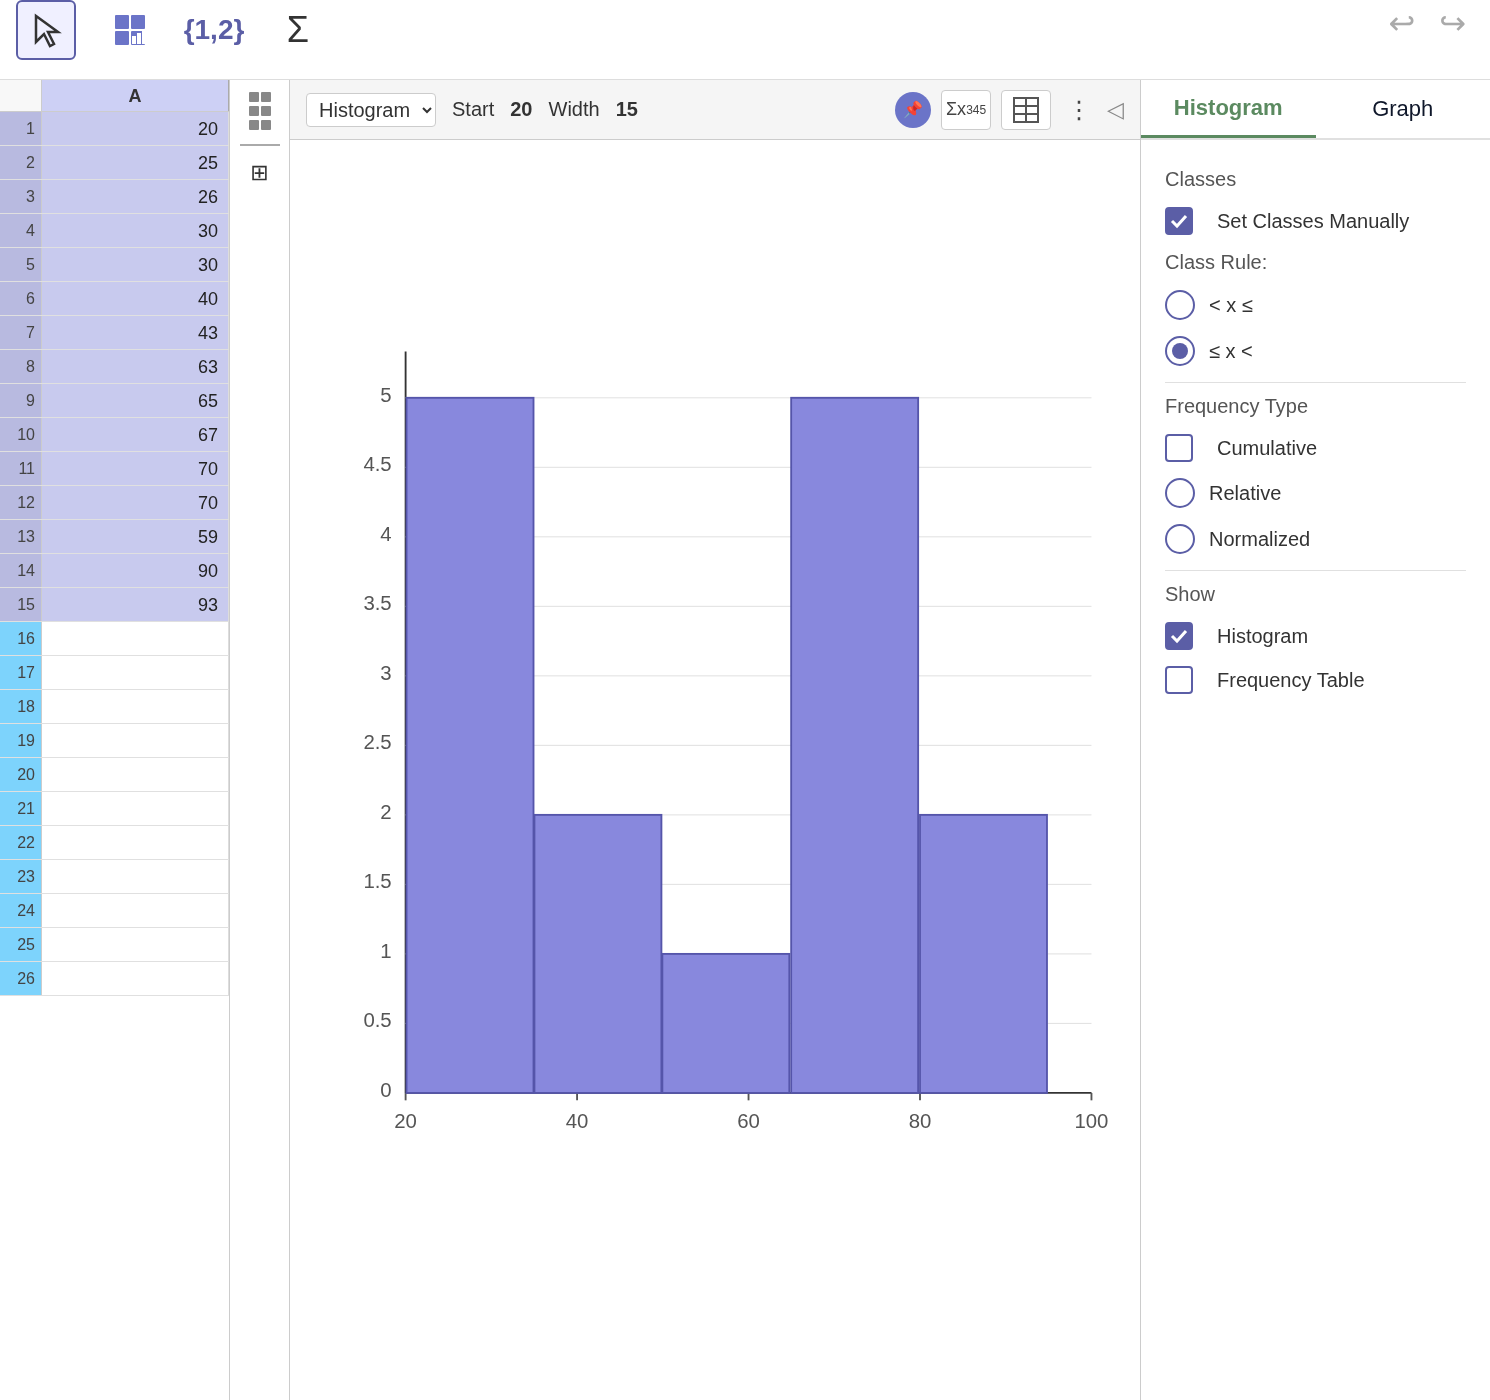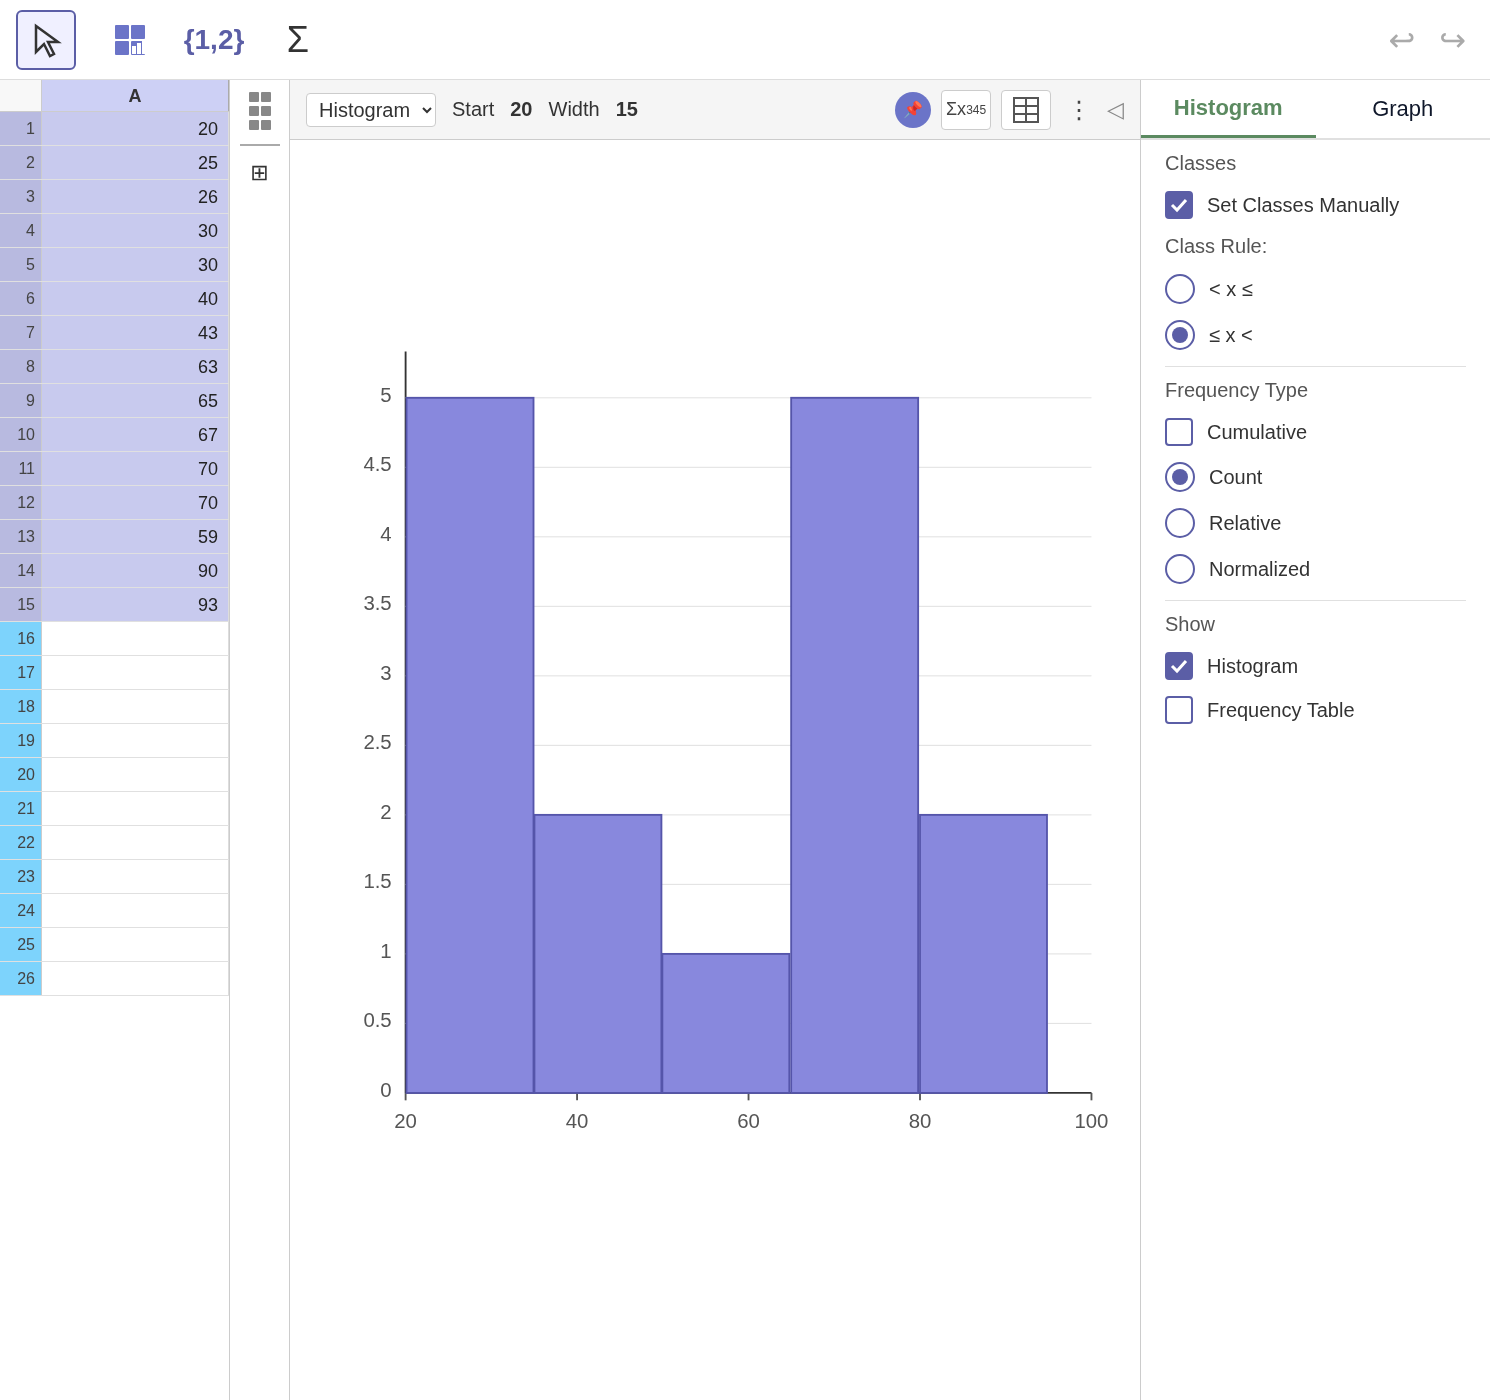--- a/index.html
+++ b/index.html
@@ -12,21 +12,21 @@
       display: flex;
       flex-direction: column;
     }
 
     
     .top-toolbar {
       height: 80px;
       background: #fff;
       border-bottom: 1px solid #ddd;
       display: flex;
-      align-items: center;
+      align-items: flex-start;
       padding: 0 16px;
       gap: 24px;
     }
 
     .tool-btn {
       width: 60px;
       height: 60px;
       display: flex;
       align-items: center;
       justify-content: center;
@@ -273,34 +273,34 @@
 
     .panel-tab.active {
       color: #5b8a60;
       border-bottom: 3px solid #5b8a60;
       font-weight: bold;
     }
 
     .right-panel-content {
       flex: 1;
       overflow-y: auto;
-      padding: 4px 24px;
+      padding: 20px 24px;
     }
 
     .section-label {
       font-size: 20px;
       color: #555;
       margin-bottom: 16px;
       margin-top: 8px;
     }
 
     .checkbox-row {
       display: flex;
       align-items: center;
-      gap: 14px;
+      gap: 24px;
       margin-bottom: 16px;
     }
 
     .checkbox-item {
       width: 28px;
       height: 28px;
       border: 2px solid #5b5ea6;
       border-radius: 4px;
       background: #5b5ea6;
       display: flex;
@@ -654,26 +654,20 @@
 
         <div class="divider"></div>
 
         <div class="section-label">Frequency Type</div>
 
         <div class="checkbox-row">
           <div class="checkbox-item unchecked"></div>
           <span class="checkbox-label">Cumulative</span>
         </div>
 
-        <div class="radio-row">
-          <div class="radio-outer">
-            <div class="radio-inner"></div>
-          </div>
-          <span class="radio-label">Count</span>
-        </div>
 
         <div class="radio-row">
           <div class="radio-outer">
           </div>
           <span class="radio-label">Relative</span>
         </div>
 
         <div class="radio-row">
           <div class="radio-outer">
           </div>

